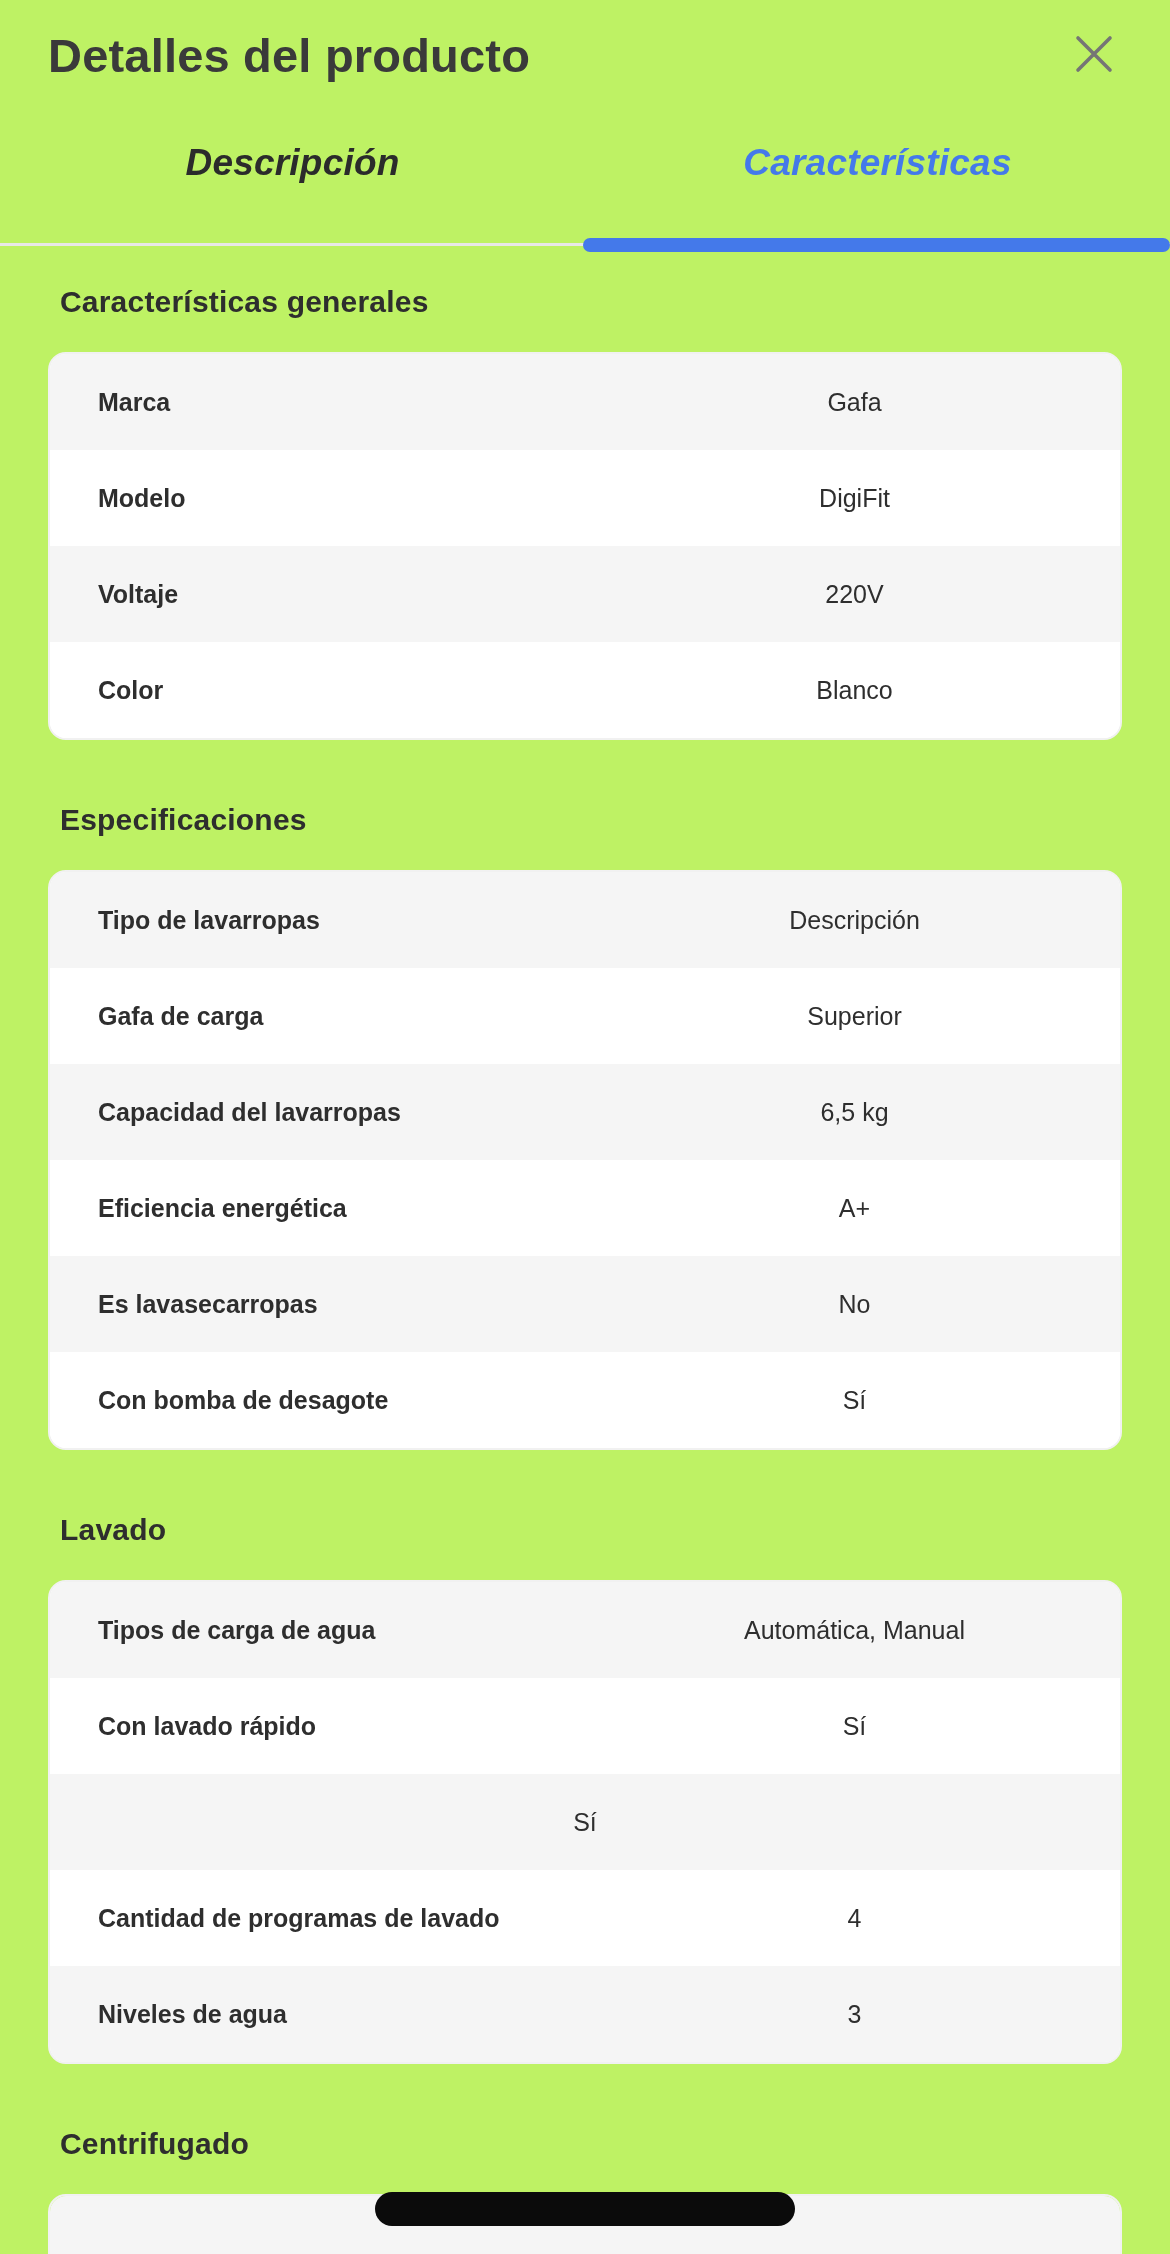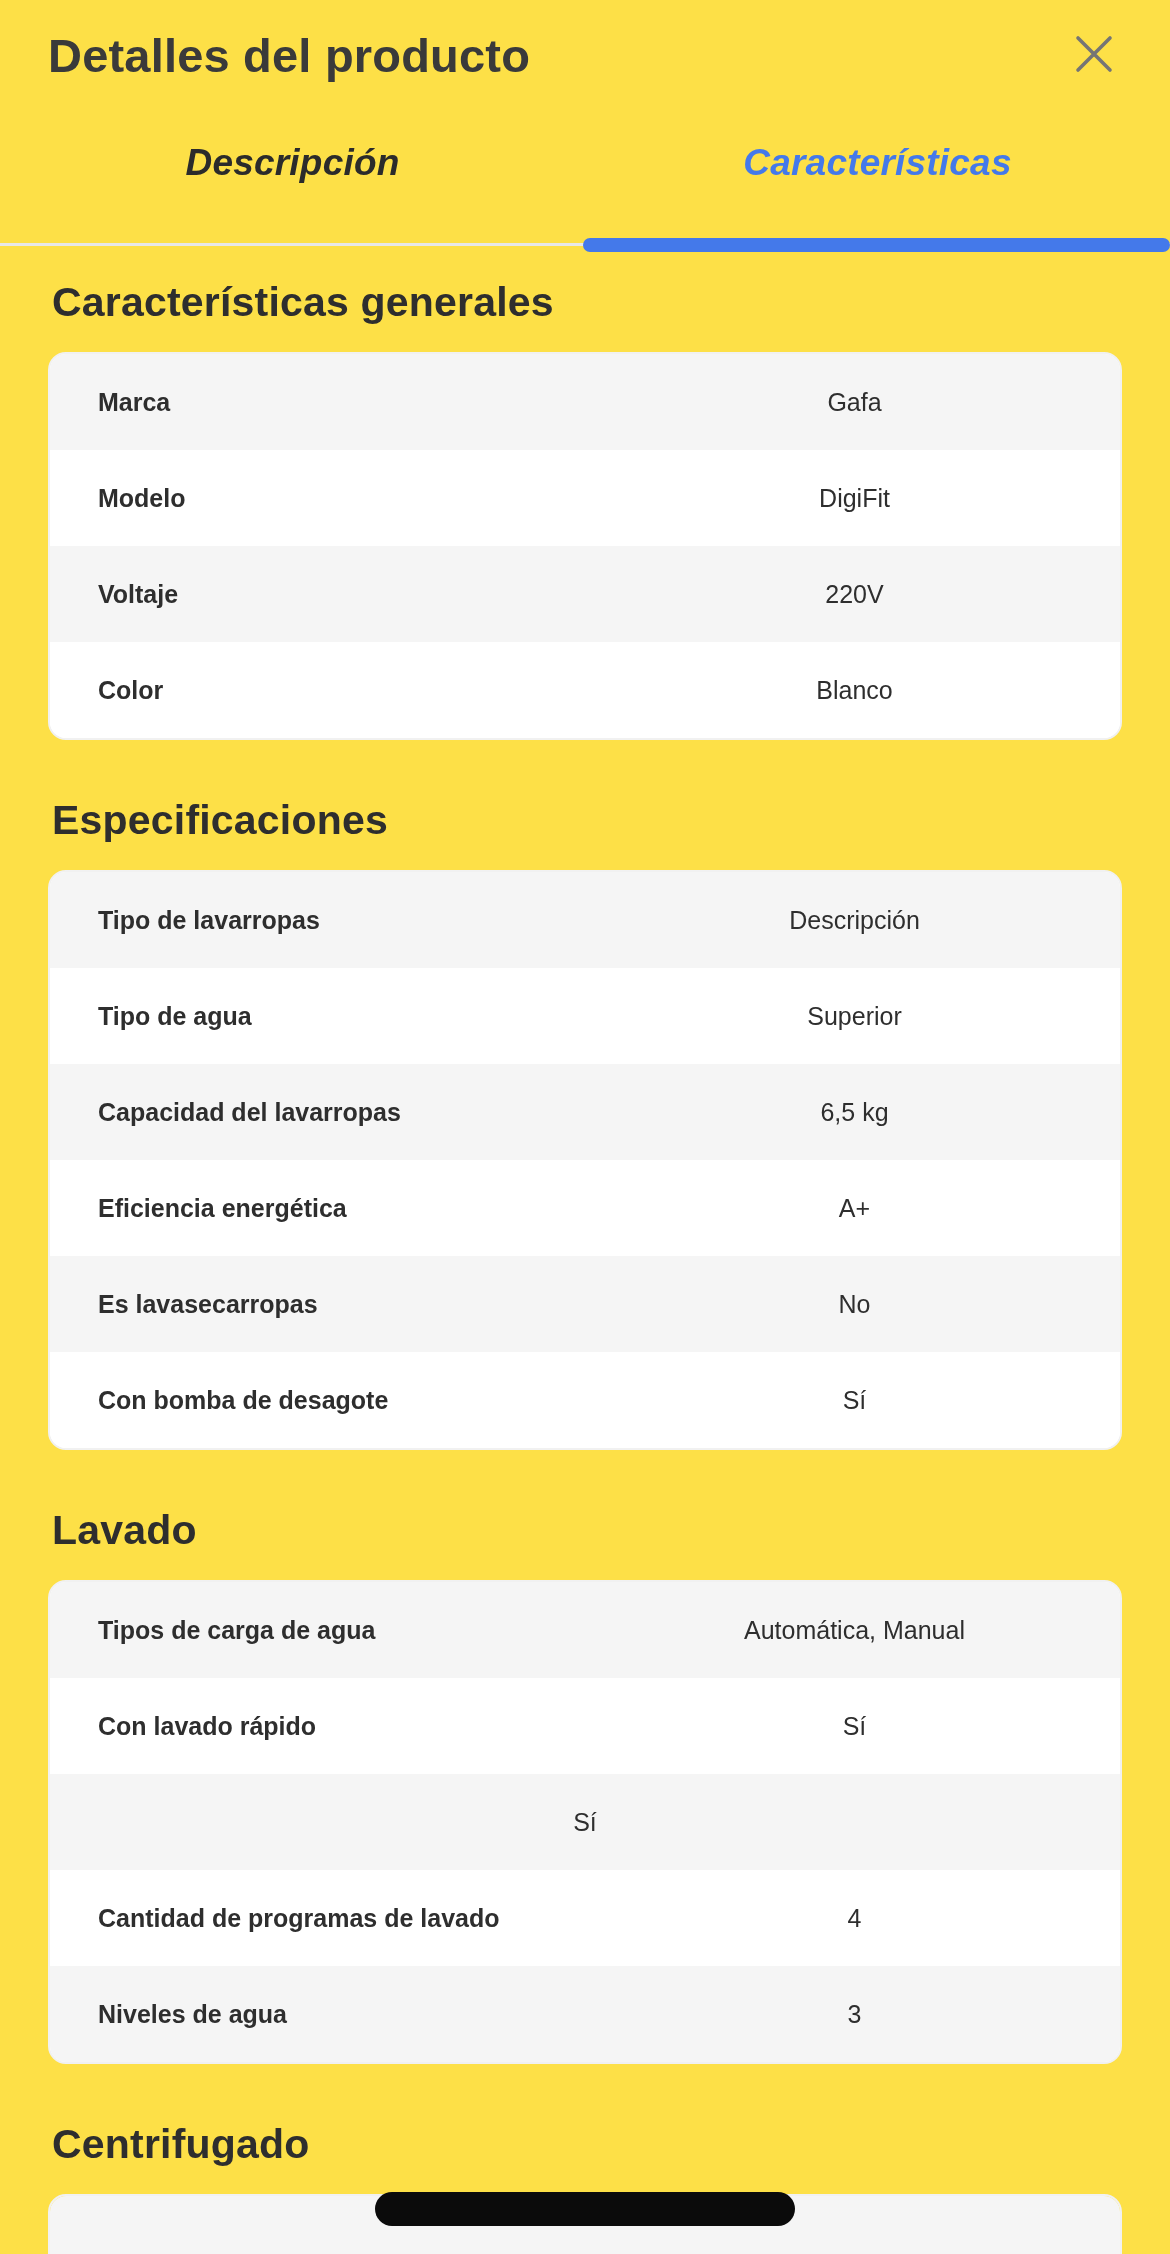--- a/index.html
+++ b/index.html
@@ -6,21 +6,21 @@
     --accent:#4479EA;
     --row-bg:#f5f5f5;
     --txt:#2e2e2e;
     --divider:#e8e8e8;
   }
   html,body{margin:0;padding:0;}
   body{
     width:1170px;height:2254px;overflow:hidden;background:#fff;
     font-family:"Liberation Sans",sans-serif;color:var(--txt);
   }
-  .sheet{position:relative;width:1170px;height:2254px;overflow:hidden;background:#fde047;}
+  .sheet{position:relative;width:1170px;height:2254px;overflow:hidden;background:#bef264;}
 
   
   .modal-header{position:relative;padding:30px 48px 0 48px;}
   .modal-title{
     margin:0;font-size:47px;line-height:52px;font-weight:700;
     color:#3a3a3a;letter-spacing:.2px;
   }
   .close-btn{
     position:absolute;top:26px;right:48px;width:56px;height:56px;
     background:none;border:0;padding:6px;cursor:pointer;line-height:0;
@@ -36,21 +36,21 @@
   .tab.active{color:var(--accent);}
   .tab-track{position:absolute;left:0;right:0;bottom:6px;height:3px;background:var(--divider);}
   .tab-indicator{
     position:absolute;left:583px;right:0;bottom:0;height:14px;
     border-radius:8px;background:var(--accent);
   }
 
   
   .content{padding:0 48px 0 48px;}
   .sec-h{
-    margin:56px 0 26px 4px;font-size:41px;line-height:48px;font-weight:700;
+    margin:56px 0 26px 12px;font-size:30px;line-height:48px;font-weight:700;
     color:#2e2e2e;letter-spacing:.2px;
   }
   section:first-child .sec-h{margin-top:26px;}
   .card{
     border:2px solid #f1f1f1;border-radius:18px;overflow:hidden;background:#fff;
   }
   .row{
     display:flex;align-items:center;min-height:96px;padding:0 48px;
     box-sizing:border-box;font-size:25px;line-height:44px;
   }
@@ -119,21 +119,21 @@
 
   <section>
     <h2 class="sec-h">Especificaciones</h2>
     <div class="card">
   <div class="row">
     <div class="lbl">Tipo de lavarropas</div>
     <div class="val">Descripción</div>
   </div>
 
   <div class="row">
-    <div class="lbl">Tipo de agua</div>
+    <div class="lbl">Gafa de carga</div>
     <div class="val">Superior</div>
   </div>
 
   <div class="row">
     <div class="lbl">Capacidad del lavarropas</div>
     <div class="val">6,5 kg</div>
   </div>
 
   <div class="row">
     <div class="lbl">Eficiencia energética</div>

